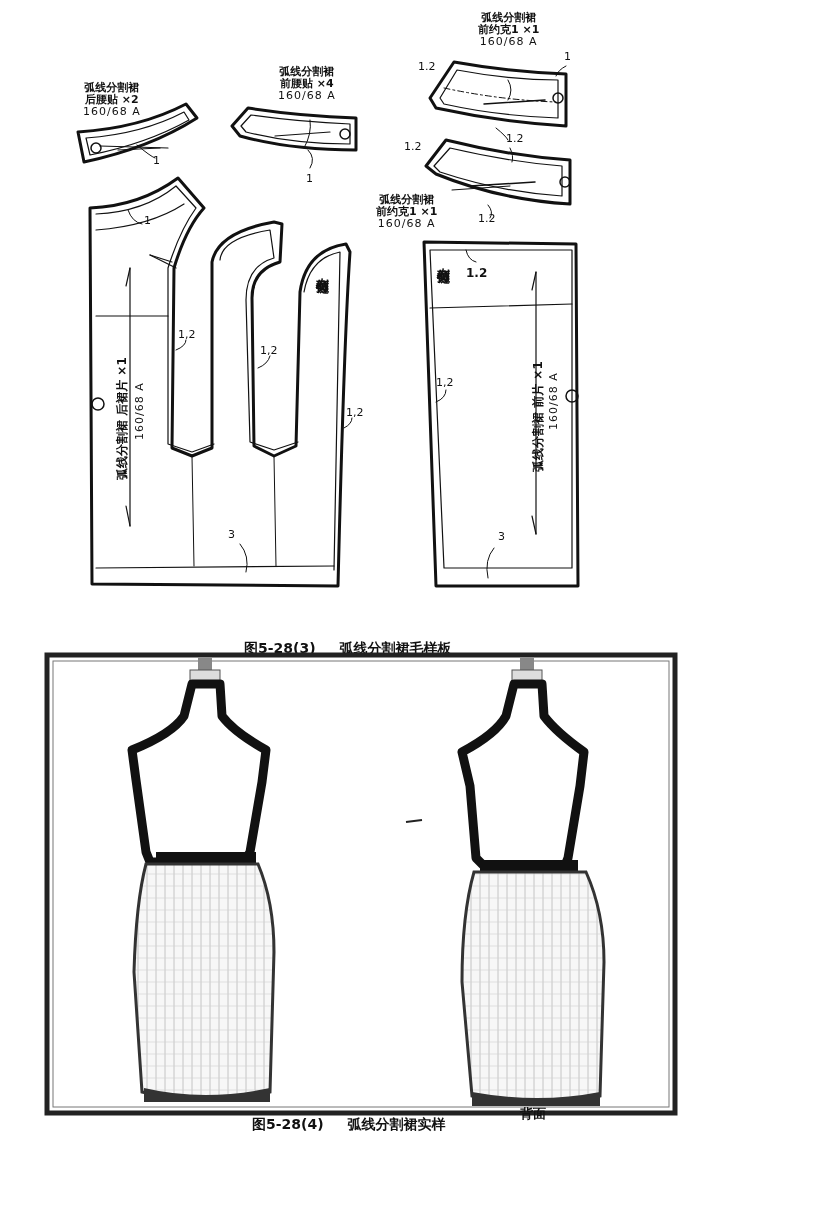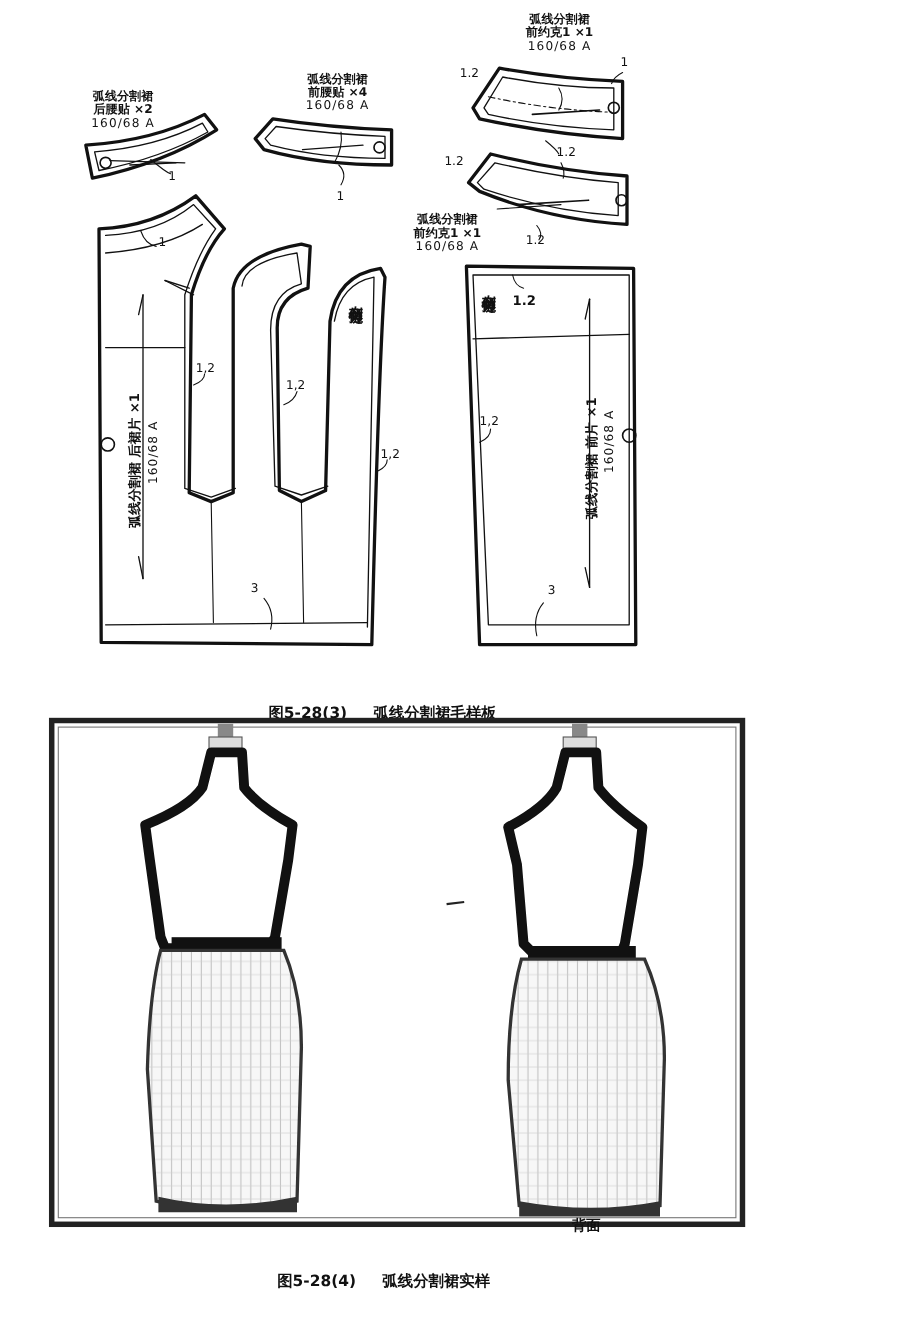--- a/index.html
+++ b/index.html
@@ -179,15 +179,15 @@
     <path d="M430 220 L542 220 Q560 260 560 310 L556 444 Q494 456 428 444 L418 330 Q418 262 430 220 Z" fill="url(#plaid)" stroke="#333" stroke-width="3"></path>
     <path d="M428 440 Q494 452 556 440 L556 454 L428 454 Z" fill="#333"></path>
   </g>
   <path d="M362 170 L378 168" stroke="#222" stroke-width="2"></path>
 </svg>
 </div>
 
 <div class="viewlbl" style="left:185px;top:1163px;margin-top:48px;">正面</div>
 <div class="viewlbl" style="left:520px;top:1105px;">背面</div>
 
-<div class="caption" style="left:252px;top:1116px;margin-top:40px;">
+<div class="caption" style="left:252px;top:1116px;">
   <span>图5-28(4)</span><span class="gap"></span><span>弧线分割裙实样</span>
 </div>
 
 </body></html>

